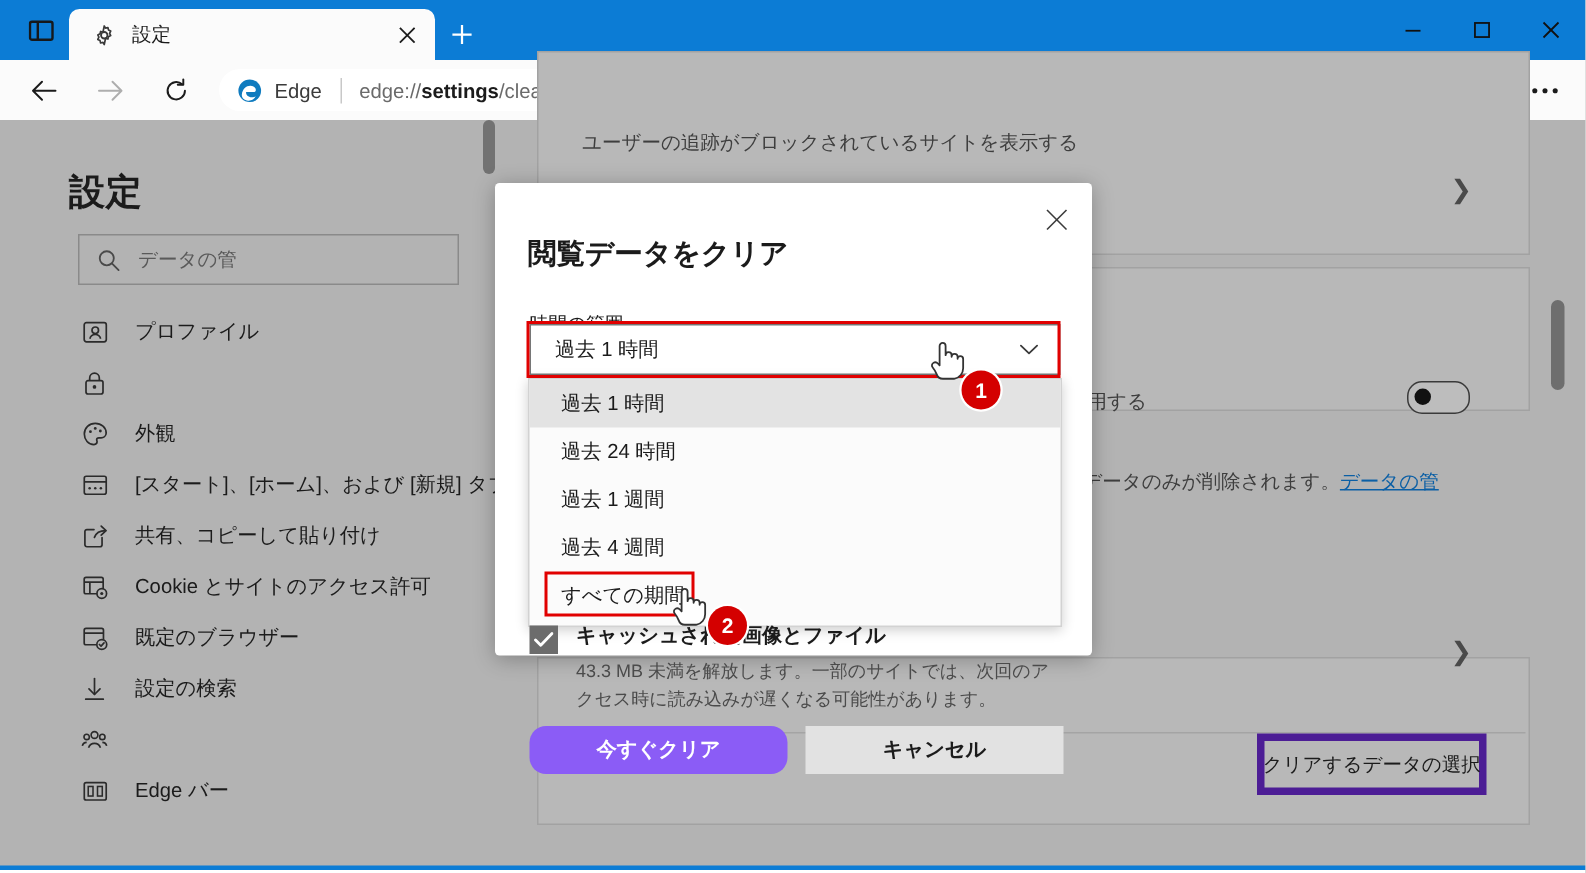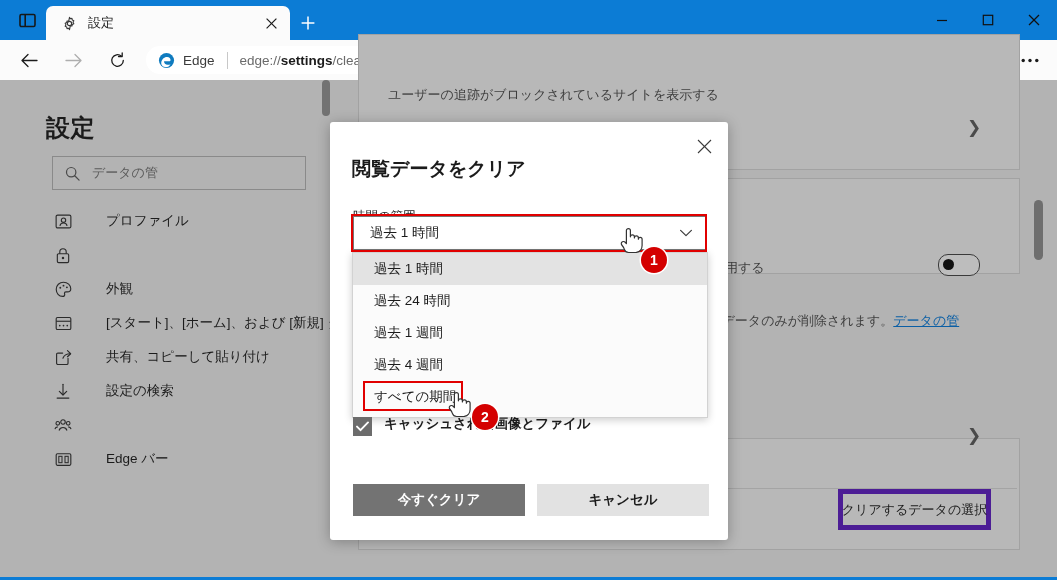--- a/index.html
+++ b/index.html
@@ -82,21 +82,21 @@
   .snav-title{position:absolute;left:46px;top:32px;font-size:24px;font-weight:600;color:#1b1b1b;letter-spacing:.5px;}
   .snav-search{
     position:absolute;left:52px;top:76px;width:252px;height:32px;
     border:1px solid #8a8a8a;background:#b3b3b3;display:flex;align-items:center;
   }
   .snav-search .ico{margin-left:12px;display:flex;}
   .snav-search .ph{margin-left:12px;font-size:13px;color:#5a5a5a;}
   .snav-list{position:absolute;left:52px;top:124px;width:268px;}
   .snav-item{height:34px;display:flex;align-items:center;}
   .snav-item .ico{width:22px;height:22px;display:flex;align-items:center;justify-content:center;flex:0 0 22px;}
-  .snav-item .lbl{margin-left:32px;font-size:13.5px;color:#1b1b1b;white-space:nowrap;}
+  .snav-item .lbl{margin-left:16px;font-size:13.5px;color:#1b1b1b;white-space:nowrap;}
   .snav-scroll{position:absolute;left:322px;top:0;width:8px;height:36px;background:#727272;border-radius:4px;}
 
   
   .content{position:absolute;left:330px;top:0;width:721px;height:497px;background:#b3b3b3;}
   .ctext{position:absolute;font-size:13px;color:#3e3e3e;white-space:nowrap;}
   .card{position:absolute;background:#b8b8b8;border:1px solid #a2a2a2;}
   .chevron{position:absolute;font-size:17px;color:#4a4a4a;}
   .toggle{
     position:absolute;width:40px;height:20px;border-radius:10px;border:1px solid #3a3a3a;background:#bdbdbd;
   }
@@ -105,21 +105,21 @@
     position:absolute;border:5px solid #4c1d95;background:#b8b8b8;
     display:flex;align-items:center;justify-content:center;
     font-size:13px;color:#1b1b1b;white-space:nowrap;margin-top:40px;
   }
   .link{color:#0b5fa5;text-decoration:underline;}
   .divider{position:absolute;height:1px;background:#a4a4a4;}
   .pagescroll{position:absolute;right:8px;top:120px;width:9px;height:60px;background:#6e6e6e;border-radius:5px;}
 
   
   .dlg{
-    position:absolute;left:330px;top:122px;width:398px;height:418px;
+    position:absolute;left:330px;top:122px;width:398px;height:315px;
     background:#ffffff;border-radius:3px;
     box-shadow:0 2px 14px rgba(0,0,0,.28);
   }
   .dlg-close{
     position:absolute;right:8px;top:8px;width:32px;height:32px;border-radius:3px;
     display:flex;align-items:center;justify-content:center;
   }
   .dlg-title{
     position:absolute;left:22px;top:34px;font-size:19px;font-weight:600;color:#1b1b1b;
   }
@@ -144,21 +144,21 @@
     display:flex;align-items:center;justify-content:center;
   }
   .chk-texts{margin-left:12px;}
   .chk-title{font-size:13.5px;font-weight:700;color:#1b1b1b;}
   .chk-sub{margin-top:5px;font-size:12px;color:#4b4b4b;line-height:1.55;width:318px;}
   .dlg-actions{position:absolute;left:23px;top:362px;display:flex;gap:12px;}
   .btn{
     width:172px;height:32px;display:flex;align-items:center;justify-content:center;
     font-size:13.5px;font-weight:700;border:none;
   }
-  .btn-primary{background:#737373;color:#fff;}
+  .btn-primary{background:#8b5cf6;color:#fff;border-radius:11px;}
   .btn-secondary{background:#e2e2e2;color:#1b1b1b;}
 
   
   .cursor{position:absolute;width:24px;height:30px;}
   .badge{
     position:absolute;width:26px;height:26px;border-radius:50%;
     background:#d40000;color:#fff;font-size:14px;font-weight:700;
     display:flex;align-items:center;justify-content:center;
     box-shadow:0 0 0 1.5px #fff;
   }
@@ -351,21 +351,44 @@
           <span class="ico">
             <svg width="17" height="17" viewBox="0 0 18 18" fill="none">
               <path d="M13.8 9.9v5.1a1.4 1.4 0 0 1-1.4 1.4H3.1A1.4 1.4 0 0 1 1.7 15V5.7a1.4 1.4 0 0 1 1.4-1.4h5" stroke="#2b2b2b" stroke-width="1.2" stroke-linecap="round"></path>
               <path d="M8.4 9.8C9.6 6.4 12.4 5 16.3 5" stroke="#2b2b2b" stroke-width="1.2" stroke-linecap="round"></path>
               <path d="M13.2 1.8L16.6 5l-3.4 3.2" stroke="#2b2b2b" stroke-width="1.2" stroke-linecap="round" stroke-linejoin="round"></path>
             </svg>
           </span>
           <span class="lbl">共有、コピーして貼り付け</span>
         </div>
 
-
+        <div class="snav-item">
+          <span class="ico">
+            <svg width="17" height="17" viewBox="0 0 18 18" fill="none">
+              <rect x="1.2" y="2" width="13.4" height="11.6" rx="1.3" stroke="#2b2b2b" stroke-width="1.2"></rect>
+              <line x1="1.2" y1="5.4" x2="14.6" y2="5.4" stroke="#2b2b2b" stroke-width="1.2"></line>
+              <line x1="5.2" y1="5.4" x2="5.2" y2="13.6" stroke="#2b2b2b" stroke-width="1.2"></line>
+              <circle cx="13.6" cy="13.4" r="3.4" fill="#b3b3b3" stroke="#2b2b2b" stroke-width="1.2"></circle>
+              <circle cx="13.6" cy="13.4" r="1.1" fill="#2b2b2b"></circle>
+            </svg>
+          </span>
+          <span class="lbl">Cookie とサイトのアクセス許可</span>
+        </div>
+
+        <div class="snav-item">
+          <span class="ico">
+            <svg width="17" height="17" viewBox="0 0 18 18" fill="none">
+              <rect x="1.2" y="2" width="13.6" height="11.6" rx="1.3" stroke="#2b2b2b" stroke-width="1.2"></rect>
+              <line x1="1.2" y1="5.4" x2="14.8" y2="5.4" stroke="#2b2b2b" stroke-width="1.2"></line>
+              <circle cx="13.6" cy="13.4" r="3.5" fill="#b3b3b3" stroke="#2b2b2b" stroke-width="1.2"></circle>
+              <path d="M11.9 13.4l1.2 1.2 2.1-2.3" stroke="#2b2b2b" stroke-width="1.2" stroke-linecap="round" stroke-linejoin="round"></path>
+            </svg>
+          </span>
+          <span class="lbl">既定のブラウザー</span>
+        </div>
 
         <div class="snav-item">
           <span class="ico">
             <svg width="16" height="17" viewBox="0 0 16 18" fill="none">
               <line x1="8" y1="1.4" x2="8" y2="12.4" stroke="#2b2b2b" stroke-width="1.2" stroke-linecap="round"></line>
               <path d="M4.1 8.8L8 12.7l3.9-3.9" stroke="#2b2b2b" stroke-width="1.2" stroke-linecap="round" stroke-linejoin="round"></path>
               <line x1="1.8" y1="16" x2="14.2" y2="16" stroke="#2b2b2b" stroke-width="1.2" stroke-linecap="round"></line>
             </svg>
           </span>
           <span class="lbl">設定の検索</span>
@@ -463,20 +486,21 @@
     </div>
 
     <div class="chk-row">
       <span class="chkbox">
         <svg width="13" height="11" viewBox="0 0 13 11">
           <path d="M1 5.6l3.5 3.6L12 1.4" stroke="#ffffff" stroke-width="1.9" fill="none" stroke-linecap="round" stroke-linejoin="round"></path>
         </svg>
       </span>
       <span class="chk-texts">
         <span class="chk-title">キャッシュされた画像とファイル</span>
+        <div class="chk-sub">43.3 MB 未満を解放します。一部のサイトでは、次回のアクセス時に読み込みが遅くなる可能性があります。</div>
       </span>
     </div>
 
     <div class="dlg-actions">
       <div class="btn btn-primary">今すぐクリア</div>
       <div class="btn btn-secondary">キャンセル</div>
     </div>
   </div>
 
   <div class="redbox" style="left:351px;top:214px;width:352px;height:34px;"></div>

